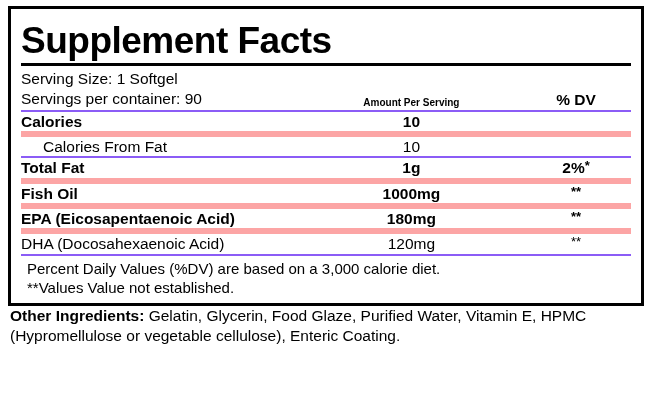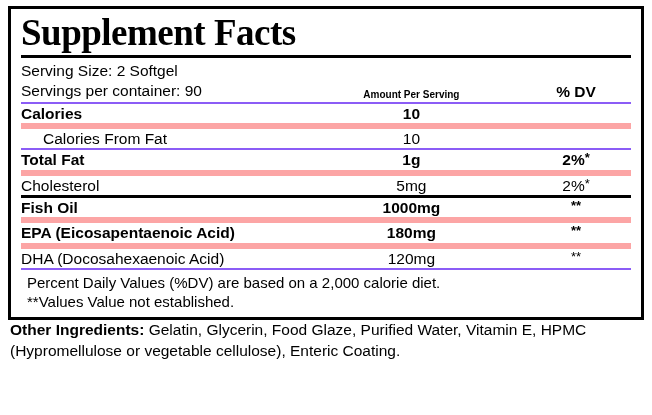--- a/index.html
+++ b/index.html
@@ -28,23 +28,22 @@
     box-sizing: border-box;
     width: 636px;
     padding: 4px 10px 6px 10px;
   }
 
   .title {
     font-size: 37px;
     font-weight: bold;
     letter-spacing: -0.5px;
     line-height: 1.08;
-    margin: 0 0 2px 0;
+    margin: 8px 0 2px 0;
     white-space: nowrap;
-    font-family: Liberation Serif, serif;
   }
 
   .rule-thick {
     border-bottom: 3px solid #000;
     margin: 1px 0 3px 0;
   }
 
   table.facts {
     width: 100%;
     border-collapse: collapse;
@@ -97,21 +96,21 @@
 
   <div class="panel">
 
     <div class="title">Supplement Facts</div>
 
     <div class="rule-thick"></div>
 
     <table class="facts">
       <tbody>
           <tr>
-        <td class="col-name serving-line">Serving Size: 2 Softgel</td>
+        <td class="col-name serving-line">Serving Size: 1 Softgel</td>
         <td class="col-amt"></td>
         <td class="col-dv"></td>
       </tr>
       <tr class="row-border-med">
         <td class="col-name serving-line">Servings per container: 90</td>
         <td class="col-amt hdr-amount">Amount Per Serving</td>
         <td class="col-dv hdr-dv">% DV</td>
       </tr>
     </tbody>
       </table>
@@ -126,45 +125,40 @@
       <tr class="row-border-med">
         <td class="col-name indent">Calories From Fat</td>
         <td class="col-amt">10</td>
         <td class="col-dv"></td>
       </tr>
       <tr class="row-border-thin">
         <td class="col-name">Total Fat</td>
         <td class="col-amt">1g</td>
         <td class="col-dv"><span>2%</span><span class="dv-star">*</span></td>
       </tr>
-      <tr class="row-border-thick">
-        <td class="col-name">Cholesterol</td>
-        <td class="col-amt">5mg</td>
-        <td class="col-dv"><span>2%</span><span class="dv-star">*</span></td>
-      </tr>
       <tr class="row-border-thin">
         <td class="col-name">Fish Oil</td>
         <td class="col-amt">1000mg</td>
         <td class="col-dv"><span class="dv-star">**</span></td>
       </tr>
       <tr class="row-border-thin">
         <td class="col-name">EPA (Eicosapentaenoic Acid)</td>
         <td class="col-amt">180mg</td>
         <td class="col-dv"><span class="dv-star">**</span></td>
       </tr>
       <tr class="row-border-med">
         <td class="col-name">DHA (Docosahexaenoic Acid)</td>
         <td class="col-amt">120mg</td>
         <td class="col-dv"><span class="dv-star">**</span></td>
       </tr>
     </tbody>
       </table>
 
     <div class="footnotes">
-      <div>Percent Daily Values (%DV) are based on a 2,000 calorie diet.</div>
+      <div>Percent Daily Values (%DV) are based on a 3,000 calorie diet.</div>
       <div>**Values Value not established.</div>
     </div>
 
   </div>
 
   <div class="other-ing">
     <b>Other Ingredients:</b><span> Gelatin, Glycerin, Food Glaze, Purified Water, Vitamin E, HPMC (Hypromellulose or vegetable cellulose), Enteric Coating.</span>
   </div>
 
 </div>

